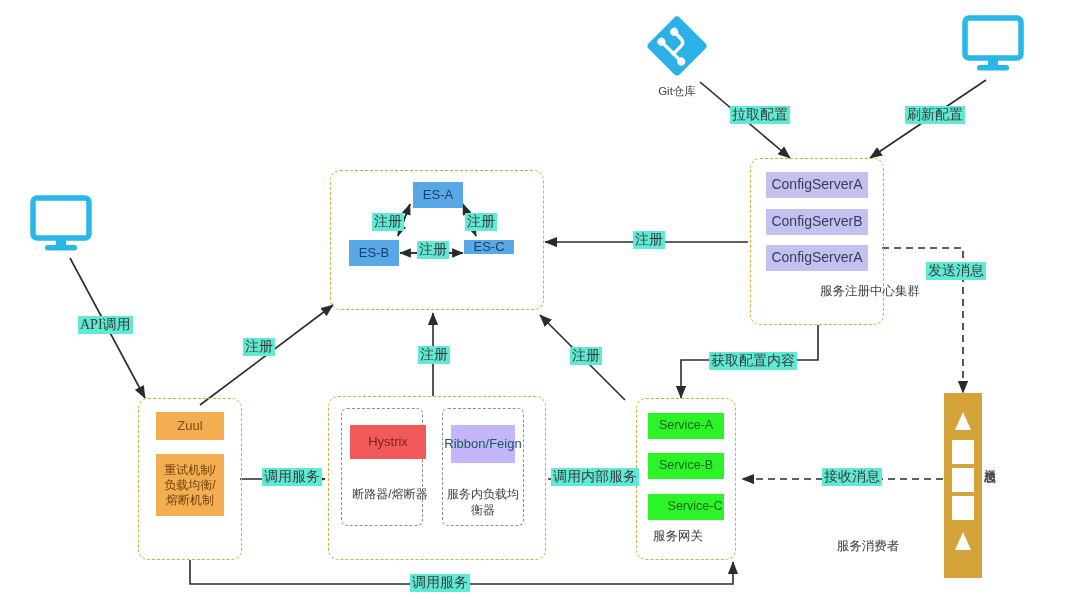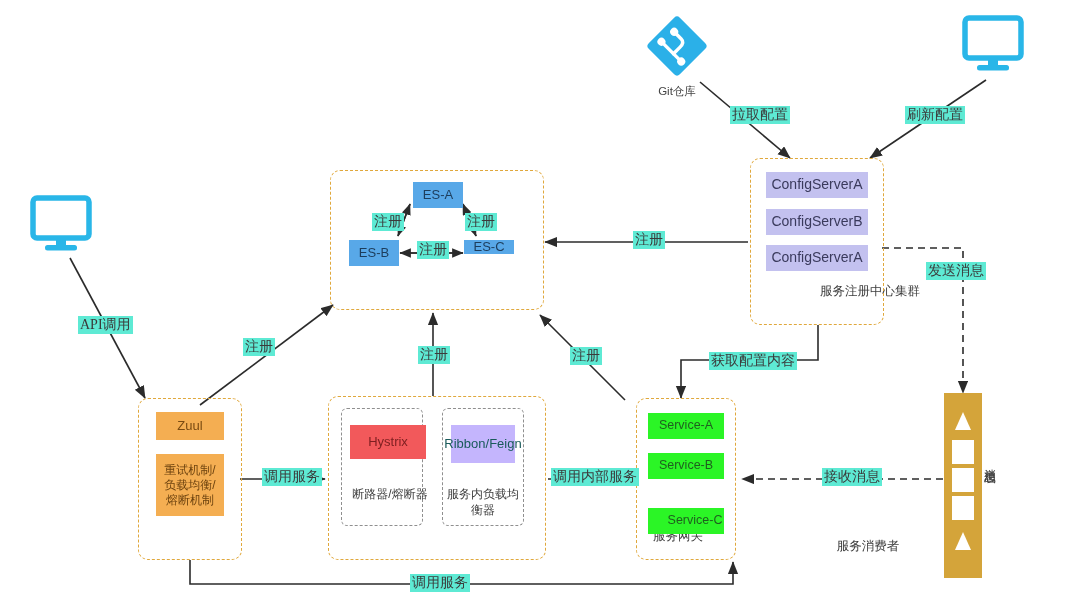--- a/index.html
+++ b/index.html
@@ -175,21 +175,21 @@
 
   <div class="dotted" style="left:442px;top:408px;width:82px;height:118px;"></div>
   <div class="chip chip-ribbon" style="left:451px;top:425px;width:64px;height:38px;">Ribbon/Feign</div>
   <div class="inner-caption" style="left:442px;top:487px;width:82px;">服务内负载均衡器</div>
 
   <div class="cluster-label" style="left:328px;top:538px;">服务消费者</div>
 
   <div class="cluster" style="left:636px;top:398px;width:100px;height:162px;"></div>
   <div class="chip chip-svc" style="left:648px;top:413px;width:76px;height:26px;">Service-A</div>
   <div class="chip chip-svc" style="left:648px;top:453px;width:76px;height:26px;">Service-B</div>
-  <div class="chip chip-svc" style="left:648px;top:508px;width:76px;height:26px;padding-left:18px;">Service-C</div>
+  <div class="chip chip-svc" style="left:648px;top:494px;width:76px;height:26px;padding-left:18px;">Service-C</div>
   <div class="cluster-label" style="left:636px;top:536px;">服务提供方集群</div>
 
   <div class="bus" style="left:944px;top:393px;width:38px;height:185px;"></div>
   <div class="bus-tri" style="left:955px;top:412px;border-left:8px solid transparent;border-right:8px solid transparent;border-bottom:18px solid #ffffff;"></div>
   <div class="bus-slot" style="left:952px;top:440px;width:22px;height:24px;"></div>
   <div class="bus-slot" style="left:952px;top:468px;width:22px;height:24px;"></div>
   <div class="bus-slot" style="left:952px;top:496px;width:22px;height:24px;"></div>
   <div class="bus-tri" style="left:955px;top:532px;border-left:8px solid transparent;border-right:8px solid transparent;border-bottom:18px solid #ffffff;"></div>
   <div class="vert-label" style="left:982px;top:460px;">消息总线</div>
 

